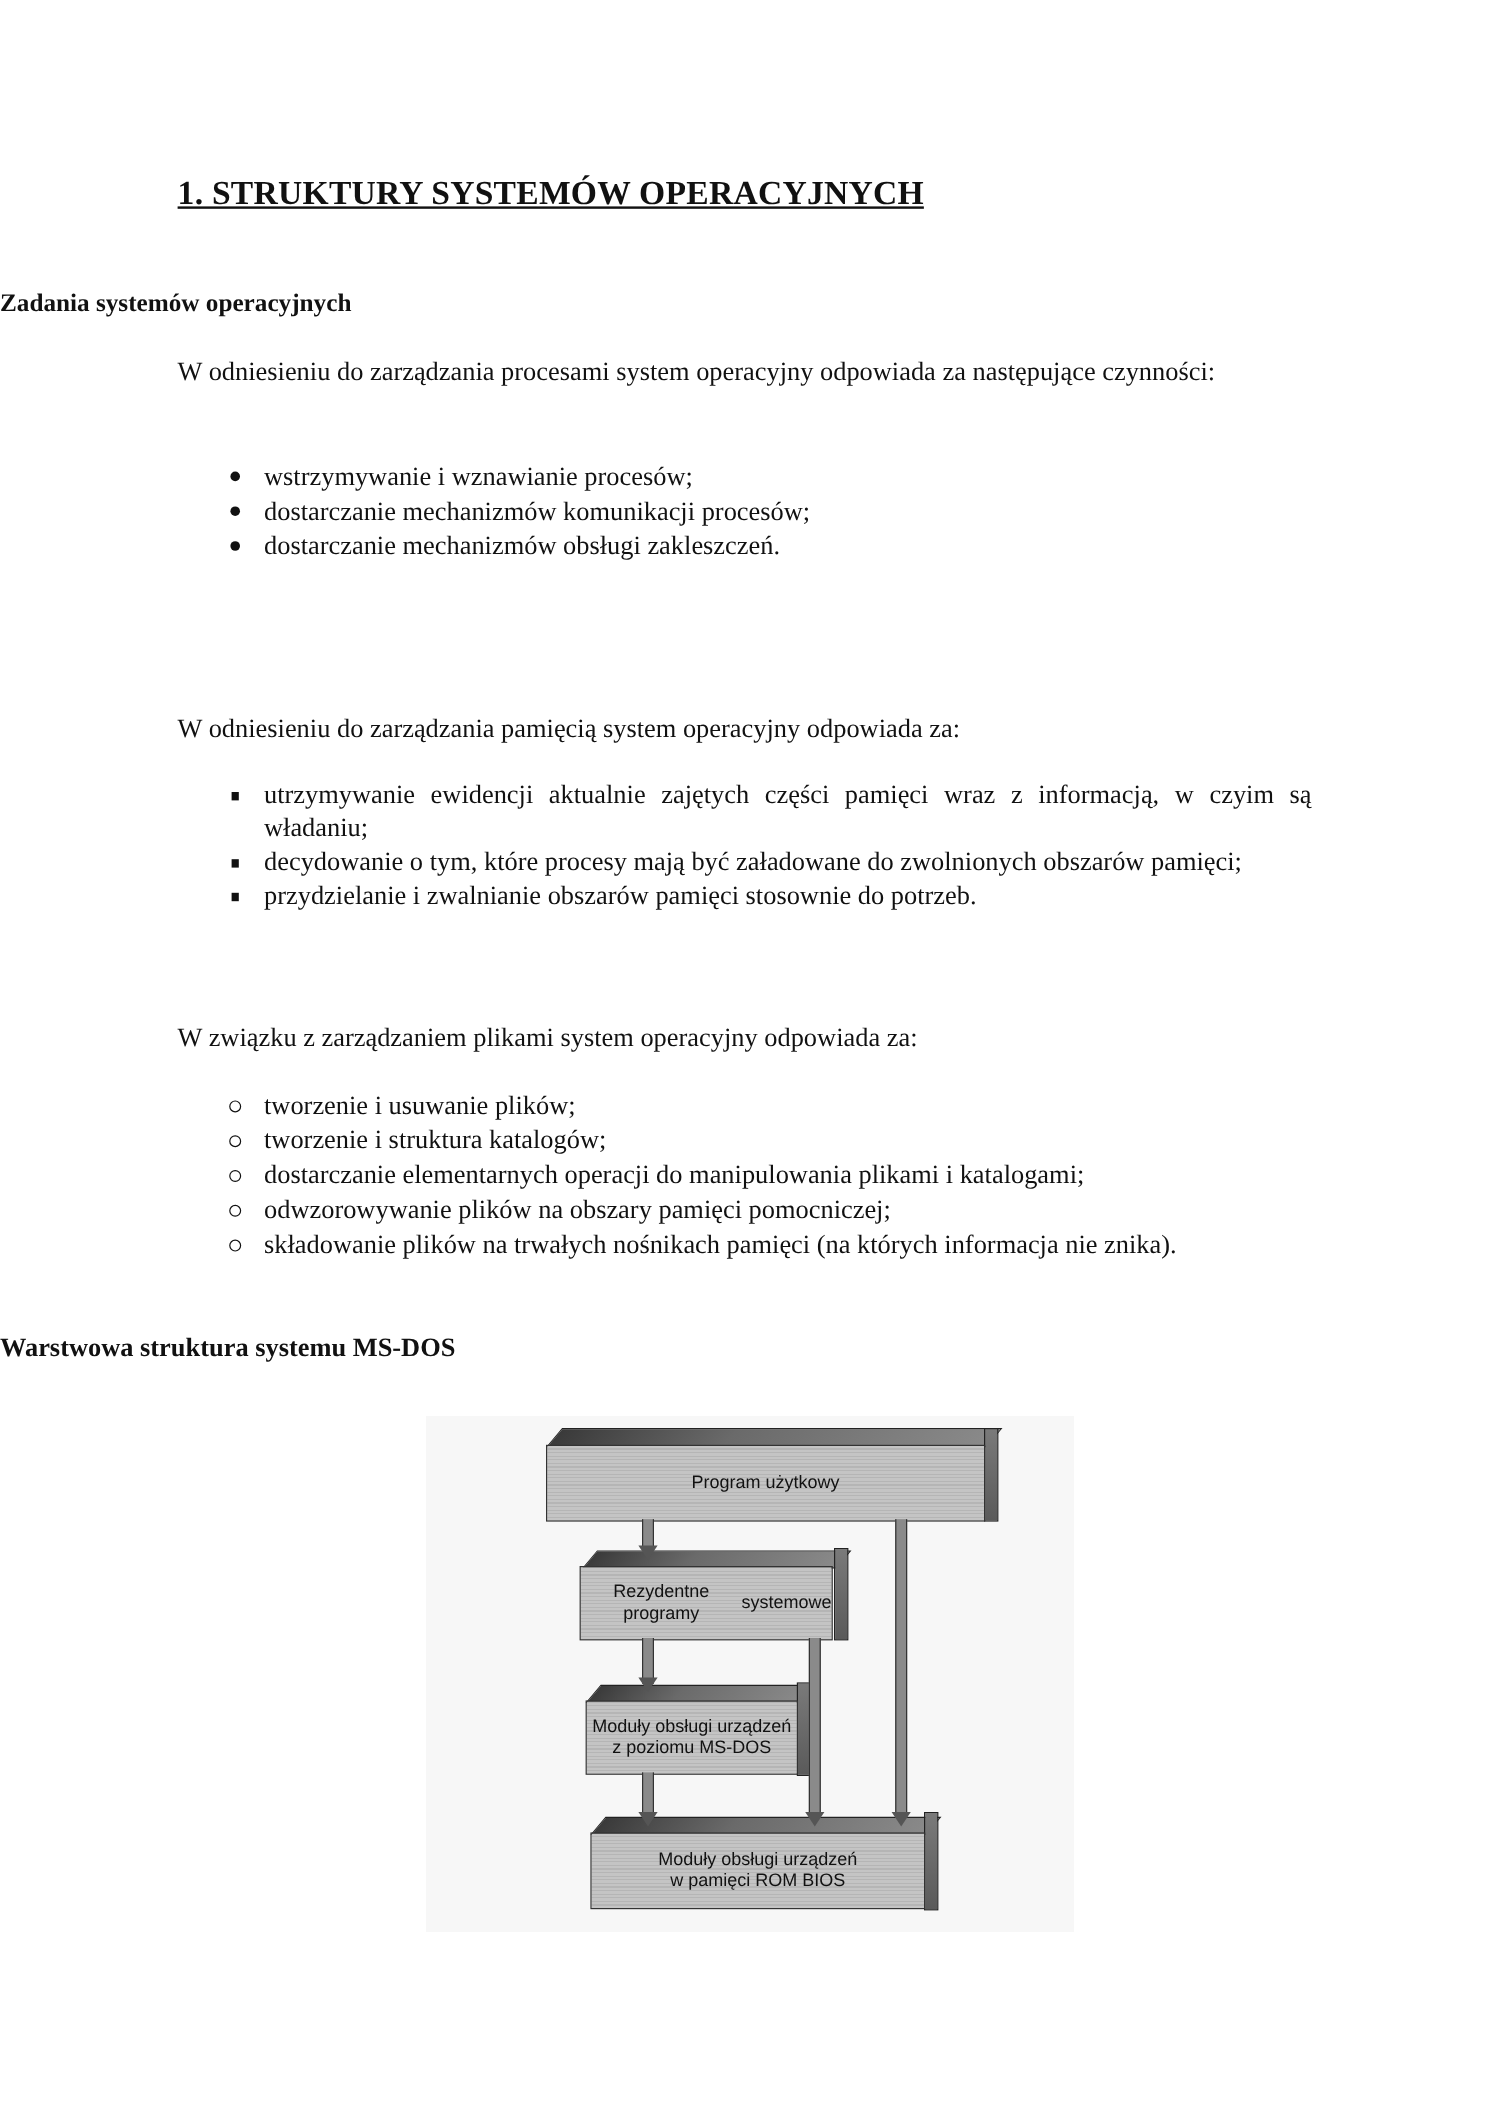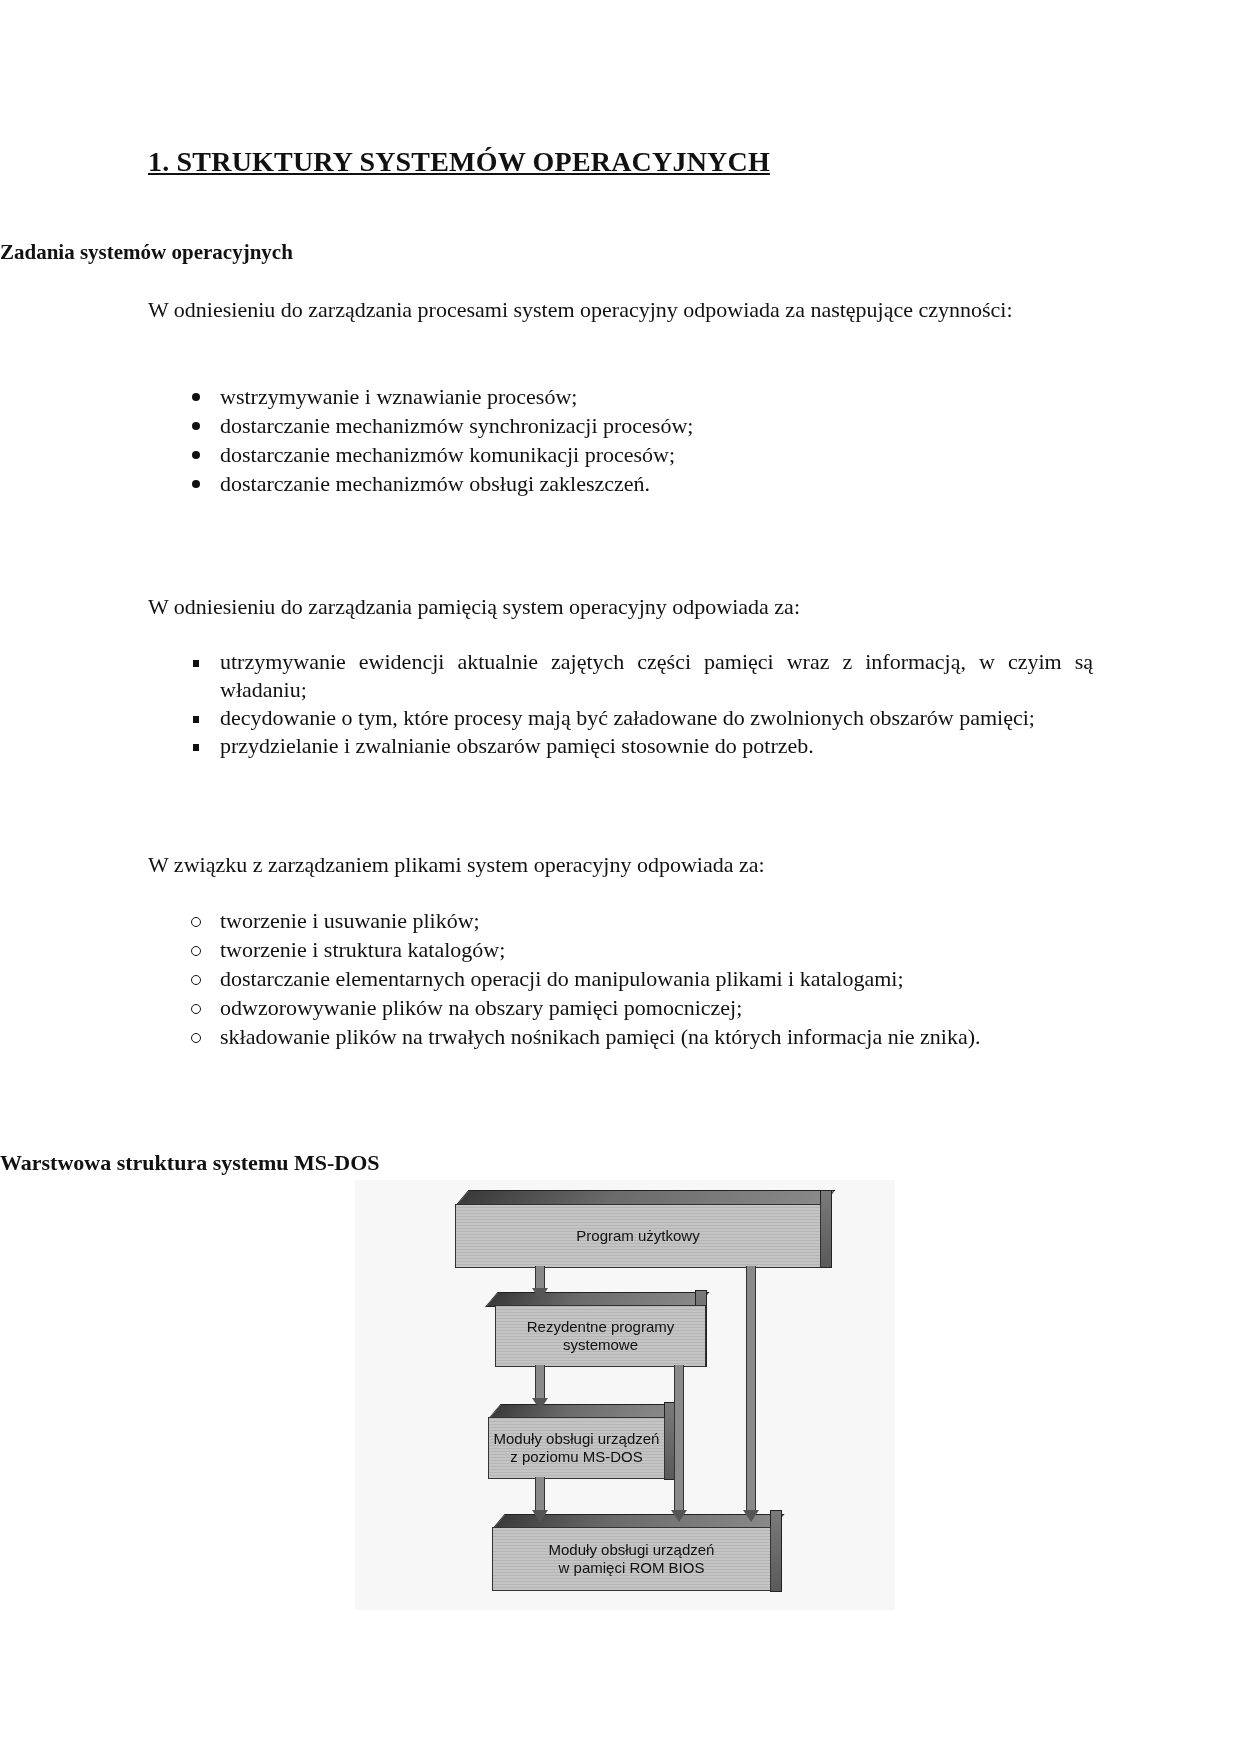--- a/index.html
+++ b/index.html
@@ -53,21 +53,20 @@
 <div class="page">
 
   <div class="h1">1. STRUKTURY SYSTEMÓW OPERACYJNYCH</div>
 
   <div class="h2" style="top:240px;">Zadania systemów operacyjnych</div>
 
   <div class="para" style="top:296px;">W odniesieniu do zarządzania procesami system operacyjny odpowiada za następujące czynności:</div>
 
   <ul class="list" style="top:382px;">
     <li><span class="bullet dot"></span><span>wstrzymywanie i wznawianie procesów;</span></li>
-    <li><span class="bullet dot"></span><span>dostarczanie mechanizmów synchronizacji procesów;</span></li>
     <li><span class="bullet dot"></span><span>dostarczanie mechanizmów komunikacji procesów;</span></li>
     <li><span class="bullet dot"></span><span>dostarczanie mechanizmów obsługi zakleszczeń.</span></li>
   </ul>
 
   <div class="para" style="top:593px;">W odniesieniu do zarządzania pamięcią system operacyjny odpowiada za:</div>
 
   <ul class="list mem" style="top:648px;">
     <li><span class="bullet square"></span><span>utrzymywanie ewidencji aktualnie zajętych części pamięci wraz z informacją, w czyim są władaniu;</span></li>
     <li><span class="bullet square"></span><span>decydowanie o tym, które procesy mają być załadowane do zwolnionych obszarów pamięci;</span></li>
     <li><span class="bullet square"></span><span>przydzielanie i zwalnianie obszarów pamięci stosownie do potrzeb.</span></li>
@@ -76,34 +75,34 @@
   <div class="para" style="top:851px;">W związku z zarządzaniem plikami system operacyjny odpowiada za:</div>
 
   <ul class="list" style="top:906px;">
     <li><span class="bullet circle"></span><span>tworzenie i usuwanie plików;</span></li>
     <li><span class="bullet circle"></span><span>tworzenie i struktura katalogów;</span></li>
     <li><span class="bullet circle"></span><span>dostarczanie elementarnych operacji do manipulowania plikami i katalogami;</span></li>
     <li><span class="bullet circle"></span><span>odwzorowywanie plików na obszary pamięci pomocniczej;</span></li>
     <li><span class="bullet circle"></span><span>składowanie plików na trwałych nośnikach pamięci (na których informacja nie znika).</span></li>
   </ul>
 
-  <div class="h2" style="top:1110px; font-size:22px;margin-top:40px;">Warstwowa struktura systemu MS-DOS</div>
+  <div class="h2" style="top:1110px; font-size:22px;">Warstwowa struktura systemu MS-DOS</div>
 
   <div class="diagram">
     <div class="diagram-bg"></div>
 
     <div class="box-top" style="left:100px; top:10px; width:365px; height:14px; transform:skewX(-40deg); transform-origin:bottom left;"></div>
     <div class="box-side" style="left:465px; top:10px; width:10px; height:76px;"></div>
     <div class="box" style="left:100px; top:24px; width:364px; height:62px;">
       <span>Program użytkowy</span>
     </div>
 
     <div class="box-top" style="left:130px; top:112px; width:210px; height:13px; transform:skewX(-40deg); transform-origin:bottom left;"></div>
     <div class="box-side" style="left:340px; top:110px; width:10px; height:75px;"></div>
-    <div class="box" style="left:140px; top:125px; width:209px; height:60px; flex-direction:column;">
+    <div class="box" style="left:128px; top:125px; width:209px; height:60px; flex-direction:row;justify-content:space-between;">
       <span>Rezydentne programy</span>
       <span>systemowe</span>
     </div>
 
     <div class="box-top" style="left:133px; top:224px; width:176px; height:13px; transform:skewX(-40deg); transform-origin:bottom left;"></div>
     <div class="box-side" style="left:309px; top:222px; width:10px; height:76px;"></div>
     <div class="box" style="left:133px; top:237px; width:175px; height:60px; flex-direction:column;">
       <span>Moduły obsługi urządzeń</span>
       <span>z poziomu MS-DOS</span>
     </div>

